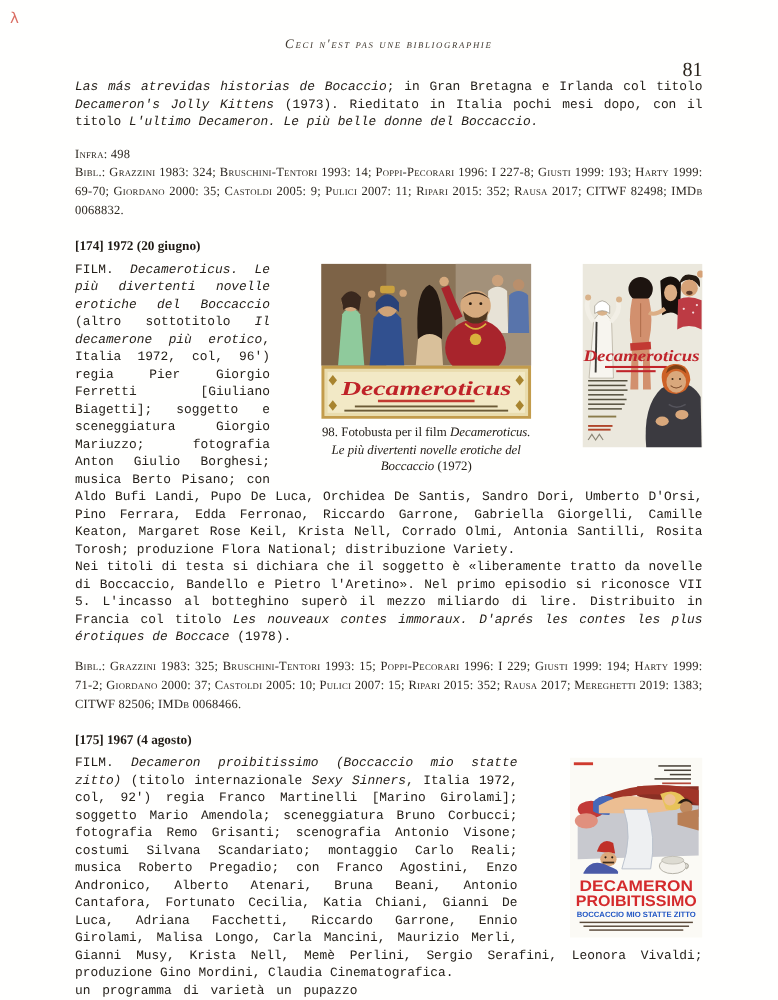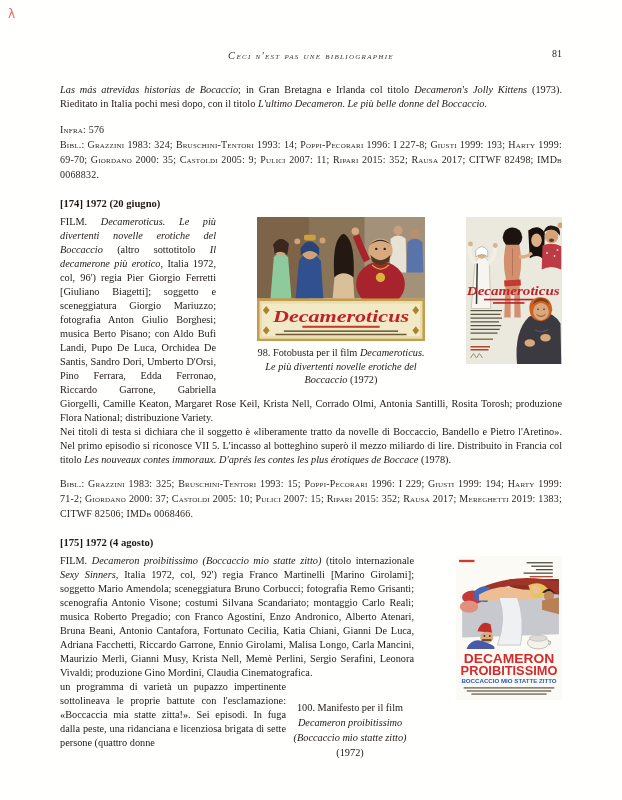--- a/index.html
+++ b/index.html
@@ -10,37 +10,37 @@
     overflow:hidden;
     font-family:"Liberation Serif", serif;
     color:#25201a;
     box-sizing:border-box;
   }
   .red-mark{
     position:absolute;left:8px;top:8px;width:10px;height:12px;
     color:#d4564a;font-size:12px;line-height:12px;opacity:.85;
     font-family:"DejaVu Sans", sans-serif;
   }
-  .header{position:relative;padding-top:50px;height:16px;}
+  .header{position:relative;padding-top:30px;height:16px;}
   .running-title{
     text-align:center;
     font-style:italic;
     font-variant:small-caps;
     letter-spacing:1.3px;
     font-size:10.5px;
     color:#3e372e;
   }
   .page-number{
     position:absolute;top:48px;right:60px;
-    font-size:10px;color:#2b251d;
+    font-size:16px;color:#2b251d;
   }
   .content{padding:0 60px;}
   p{margin:0;}
   .body{font-size:10.3px;line-height:14px;}
-  .just{text-align:justify;}
+  .just{text-align:justify;font-family:Liberation Mono, monospace;}
   .intro{margin-top:17px;}
   .refs{margin-top:11px;font-size:10px;line-height:15px;color:#2b261f;}
   .sc{font-variant:small-caps;letter-spacing:.2px;text-align:justify;}
   .entry{margin-top:15px;}
   .entry-heading{
     margin:0 0 4px 0;
     font-size:10.6px;font-weight:bold;line-height:14px;color:#1f1a14;
   }
   .entry-body{position:relative;}
   figure{margin:0;padding-left:32px;}
@@ -71,21 +71,21 @@
   <div class="header">
     <div class="running-title">Ceci n'est pas une bibliographie</div>
     <div class="page-number">81</div>
   </div>
 
   <div class="content">
 
     <p class="body just intro"><i>Las más atrevidas historias de Bocaccio</i>; in Gran Bretagna e Irlanda col titolo <i>Decameron's Jolly Kittens</i> (1973). Rieditato in Italia pochi mesi dopo, con il titolo <i>L'ultimo Decameron. Le più belle donne del Boccaccio.</i></p>
 
     <div class="refs">
-      <div class="sc">Infra: 576</div>
+      <div class="sc">Infra: 498</div>
       <div class="sc">Bibl.: Grazzini 1983: 324; Bruschini-Tentori 1993: 14; Poppi-Pecorari 1996: I 227-8; Giusti 1999: 193; Harty 1999: 69-70; Giordano 2000: 35; Castoldi 2005: 9; Pulici 2007: 11; Ripari 2015: 352; Rausa 2017; CITWF 82498; IMDb 0068832.</div>
     </div>
 
     <div class="entry">
       <h3 class="entry-heading">[174] 1972 (20 giugno)</h3>
       <div class="entry-body">
 
         <figure class="fig fig99">
           <svg viewBox="0 0 128 196" role="img">
             <rect width="128" height="196" fill="#ebe8dd"></rect>
@@ -224,21 +224,21 @@
         <p class="body just">FILM. <i>Decameroticus. Le più divertenti novelle erotiche del Boccaccio</i> (altro sottotitolo <i>Il decamerone più erotico</i>, Italia 1972, col, 96') regia Pier Giorgio Ferretti [Giuliano Biagetti]; soggetto e sceneggiatura Giorgio Mariuzzo; fotografia Anton Giulio Borghesi; musica Berto Pisano; con Aldo Bufi Landi, Pupo De Luca, Orchidea De Santis, Sandro Dori, Umberto D'Orsi, Pino Ferrara, Edda Ferronao, Riccardo Garrone, Gabriella Giorgelli, Camille Keaton, Margaret Rose Keil, Krista Nell, Corrado Olmi, Antonia Santilli, Rosita Torosh; produzione Flora National; distribuzione Variety.</p>
         <p class="body just para-gap">Nei titoli di testa si dichiara che il soggetto è «liberamente tratto da novelle di Boccaccio, Bandello e Pietro l'Aretino». Nel primo episodio si riconosce VII 5. L'incasso al botteghino superò il mezzo miliardo di lire. Distribuito in Francia col titolo <i>Les nouveaux contes immoraux. D'aprés les contes les plus érotiques de Boccace</i> (1978).</p>
 
         <div class="refs clear erefs">
           <div class="sc">Bibl.: Grazzini 1983: 325; Bruschini-Tentori 1993: 15; Poppi-Pecorari 1996: I 229; Giusti 1999: 194; Harty 1999: 71-2; Giordano 2000: 37; Castoldi 2005: 10; Pulici 2007: 15; Ripari 2015: 352; Rausa 2017; Mereghetti 2019: 1383; CITWF 82506; IMDb 0068466.</div>
         </div>
       </div>
     </div>
 
     <div class="entry">
-      <h3 class="entry-heading">[175] 1972 (4 agosto)</h3>
+      <h3 class="entry-heading">[175] 1967 (4 agosto)</h3>
       <div class="entry-body">
 
         <figure class="fig fig100">
           <svg viewBox="0 0 138 188" role="img">
             <rect width="138" height="188" fill="#fbfaf5"></rect>
             <rect x="4" y="5" width="20" height="3" fill="#cf3a2e"></rect>
             <g fill="#4a433a">
               <rect x="92" y="8" width="34" height="1.6"></rect>
               <rect x="98" y="12.5" width="28" height="1.6"></rect>
               <rect x="104" y="17" width="22" height="1.6"></rect>

